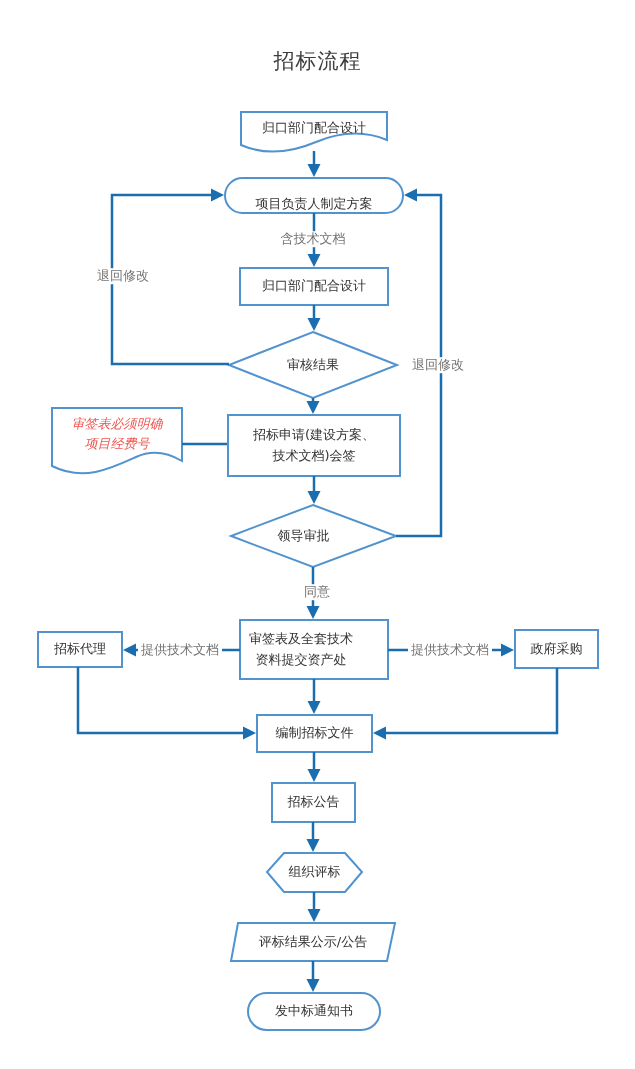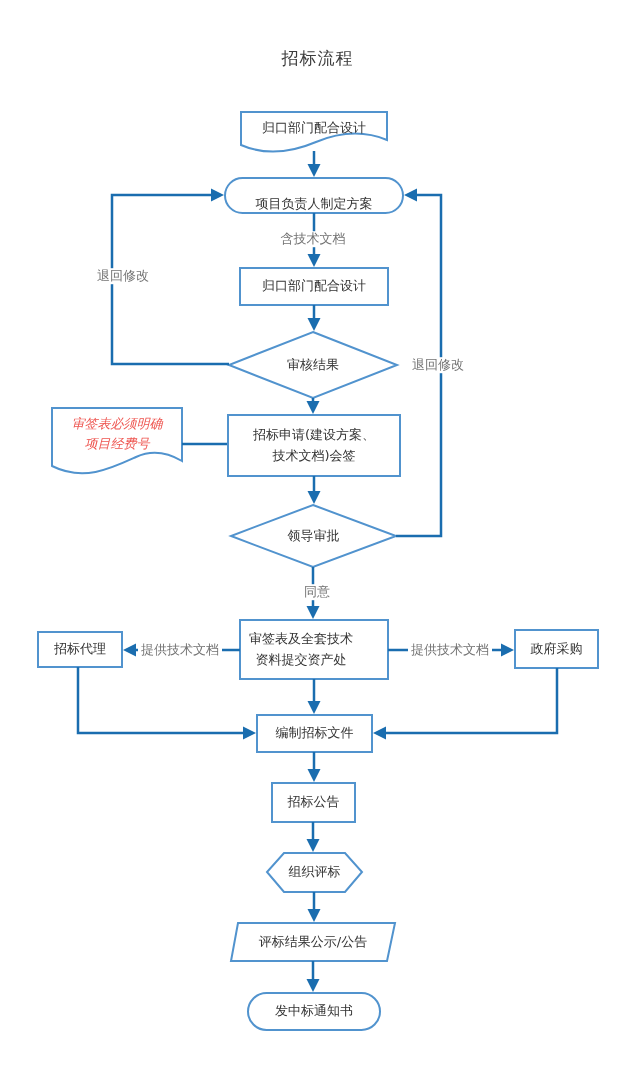--- a/index.html
+++ b/index.html
@@ -3,21 +3,21 @@
 <meta charset="utf-8">
 <style>
   html,body { margin:0; padding:0; background:#ffffff; }
   #canvas {
     position:relative; width:635px; height:1069px; background:#ffffff;
     font-family:"DejaVu Sans","Liberation Sans",sans-serif; overflow:hidden;
   }
   #diagram-svg { position:absolute; left:0; top:0; }
   .page-title {
     position:absolute; left:0; top:47px; width:635px; text-align:center;
-    font-size:17px; color:#3c3c3c; letter-spacing:1px;
+    font-size:21px; color:#3c3c3c; letter-spacing:1px;
   }
   .nlabel {
     position:absolute; display:flex; align-items:center; justify-content:center;
     text-align:center; font-size:13px; color:#333333;
     white-space:pre-line; line-height:1.55;
   }
   .nlabel.red { color:#ee5550;font-style:italic; }
   .elabel {
     position:absolute; transform:translate(-50%,-50%); background:#ffffff;
     padding:0 3px; font-size:13px; color:#737373; white-space:nowrap; line-height:1.2;
@@ -93,21 +93,21 @@
   <div class="page-title">招标流程</div>
 
   <div class="nlabel" style="left:241px;top:112px;width:146px;height:32px;">归口部门配合设计</div>
   <div class="nlabel" style="left:225px;top:178px;width:178px;height:53px;">项目负责人制定方案</div>
   <div class="nlabel" style="left:240px;top:268px;width:148px;height:37px;">归口部门配合设计</div>
   <div class="nlabel" style="left:229px;top:332px;width:168px;height:66px;">审核结果</div>
   <div class="nlabel red" style="left:52px;top:406px;width:130px;height:56px;">审签表必须明确
 项目经费号</div>
   <div class="nlabel" style="left:228px;top:415px;width:172px;height:61px;">招标申请(建设方案、
 技术文档)会签</div>
-  <div class="nlabel" style="left:231px;top:505px;width:165px;height:62px;">领导审批</div>
+  <div class="nlabel" style="left:221px;top:505px;width:165px;height:62px;">领导审批</div>
   <div class="nlabel" style="left:240px;top:620px;width:122px;height:59px;">审签表及全套技术
 资料提交资产处</div>
   <div class="nlabel" style="left:38px;top:632px;width:84px;height:35px;">招标代理</div>
   <div class="nlabel" style="left:515px;top:630px;width:83px;height:38px;">政府采购</div>
   <div class="nlabel" style="left:257px;top:715px;width:115px;height:37px;">编制招标文件</div>
   <div class="nlabel" style="left:272px;top:783px;width:83px;height:39px;">招标公告</div>
   <div class="nlabel" style="left:267px;top:853px;width:95px;height:39px;">组织评标</div>
   <div class="nlabel" style="left:231px;top:923px;width:164px;height:38px;">评标结果公示/公告</div>
   <div class="nlabel" style="left:248px;top:993px;width:132px;height:37px;">发中标通知书</div>
 

